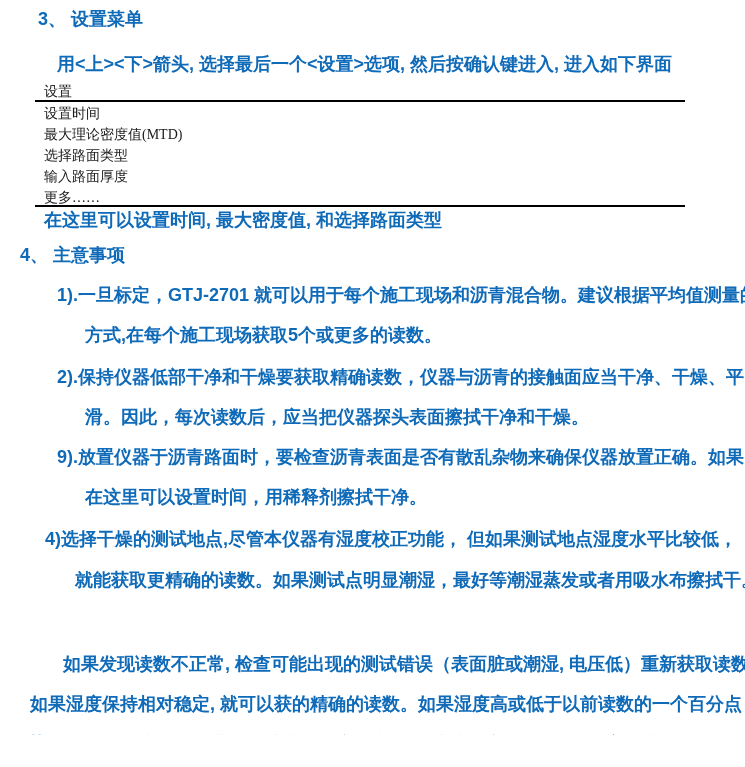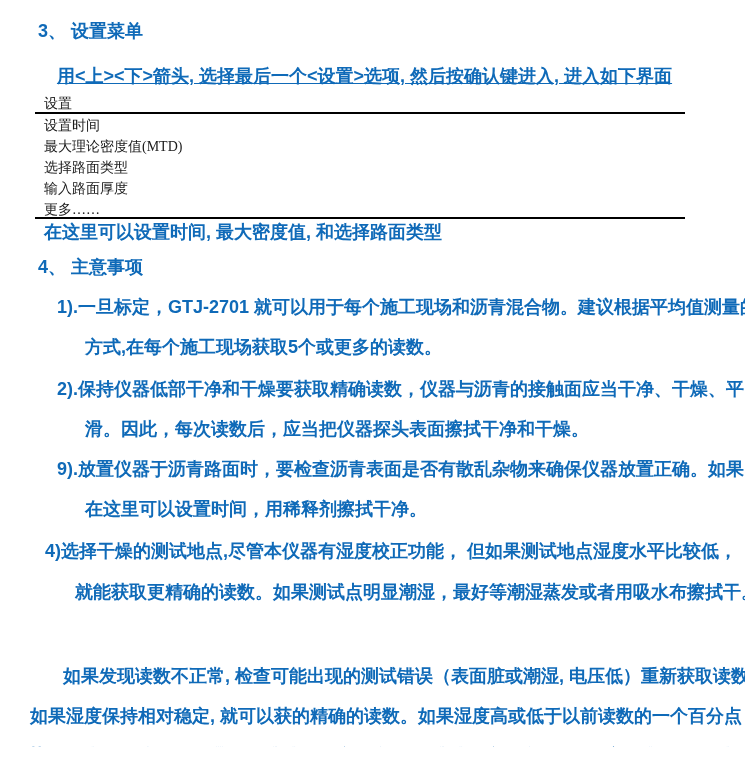--- a/index.html
+++ b/index.html
@@ -2,21 +2,20 @@
 <html><head>
 <meta charset="utf-8">
 <style>
   html,body{margin:0;padding:0;background:#fff;}
   .page{
     position:relative;
     width:745px;height:735px;
     background:#ffffff;
     overflow:hidden;
     font-family:"Liberation Sans",sans-serif;
-    margin-top:12px;
   }
   .line{
     position:absolute;
     white-space:nowrap;
   }
   .blue-bold{
     color:#0f6ab8;
     font-weight:bold;
     font-size:18px;
     line-height:20px;
@@ -54,37 +53,37 @@
     background:#b7d4ea;
   }
 </style>
 </head>
 <body>
 
 <div class="page">
 
   <div class="line heading" style="left:38px;top:9px;">3、 设置菜单</div>
 
-  <div class="line blue-bold" style="left:57px;top:54px;text-decoration:underline;">用&lt;上&gt;&lt;下&gt;箭头, 选择最后一个&lt;设置&gt;选项, 然后按确认键进入, 进入如下界面</div>
+  <div class="line blue-bold" style="left:57px;top:54px;">用&lt;上&gt;&lt;下&gt;箭头, 选择最后一个&lt;设置&gt;选项, 然后按确认键进入, 进入如下界面</div>
 
   <div class="line menu-text" style="left:44px;top:82px;">设置</div>
 
   <div class="rule" style="top:100px;"></div>
 
   <div class="line menu-text" style="left:44px;top:104px;">设置时间</div>
   <div class="line menu-text" style="left:44px;top:125px;">最大理论密度值(MTD)</div>
   <div class="line menu-text" style="left:44px;top:146px;">选择路面类型</div>
   <div class="line menu-text" style="left:44px;top:167px;">输入路面厚度</div>
   <div class="line menu-text" style="left:44px;top:188px;">更多……</div>
 
   <div class="rule" style="top:205px;"></div>
 
   <div class="line blue-bold" style="left:44px;top:210px;">在这里可以设置时间, 最大密度值, 和选择路面类型</div>
 
-  <div class="line heading" style="left:38px;top:245px;">4、 主意事项</div>
+  <div class="line heading" style="left:20px;top:245px;">4、 主意事项</div>
 
   <div class="line blue-bold" style="left:57px;top:285px;">1).一旦标定，GTJ-2701 就可以用于每个施工现场和沥青混合物。建议根据平均值测量的</div>
   <div class="line blue-bold" style="left:85px;top:325px;">方式,在每个施工现场获取5个或更多的读数。</div>
 
   <div class="line blue-bold" style="left:57px;top:367px;">2).保持仪器低部干净和干燥要获取精确读数，仪器与沥青的接触面应当干净、干燥、平</div>
   <div class="line blue-bold" style="left:85px;top:407px;">滑。因此，每次读数后，应当把仪器探头表面擦拭干净和干燥。</div>
 
   <div class="line blue-bold" style="left:57px;top:447px;">9).放置仪器于沥青路面时，要检查沥青表面是否有散乱杂物来确保仪器放置正确。如果</div>
   <div class="line blue-bold" style="left:85px;top:487px;">在这里可以设置时间，用稀释剂擦拭干净。</div>
 

